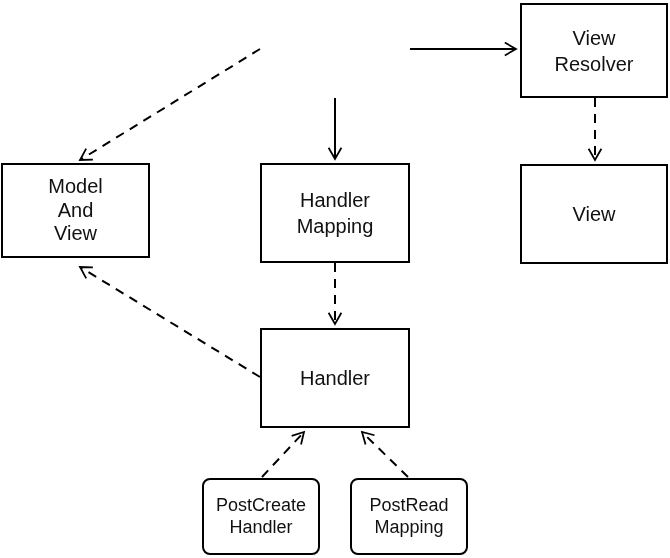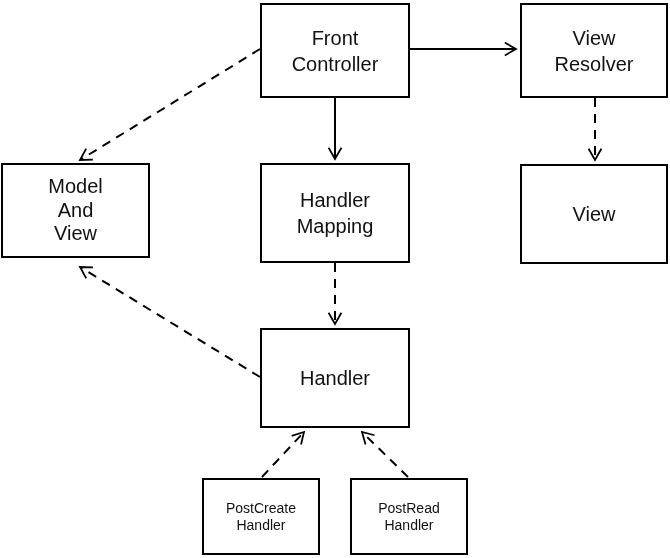--- a/index.html
+++ b/index.html
@@ -31,22 +31,23 @@
     display: flex;
     align-items: center;
     justify-content: center;
     text-align: center;
     color: #111111;
     font-size: 20px;
     line-height: 1.3;
     white-space: pre-line;
   }
   .node.small {
-    font-size: 14px;
+    font-size: 18px;
     line-height: 1.2;
+    border-radius: 8px;
   }
   #front-controller    { left: 260px; top: 3px;   width: 150px; height: 95px; }
   #view-resolver       { left: 520px; top: 3px;   width: 148px; height: 95px; }
   #model-and-view      { left: 1px;   top: 163px; width: 149px; height: 95px; line-height: 1.18; }
   #handler-mapping     { left: 260px; top: 163px; width: 150px; height: 100px; }
   #view                { left: 520px; top: 164px; width: 148px; height: 100px; }
   #handler             { left: 260px; top: 328px; width: 150px; height: 100px; }
   #post-create-handler { left: 202px; top: 478px; width: 118px; height: 77px; }
   #post-read-handler   { left: 350px; top: 478px; width: 118px; height: 77px; }
 
@@ -74,36 +75,34 @@
     <line class="edge" x1="410" y1="49" x2="516" y2="49" marker-end="url(#arrowV)"></line>
     <line class="edge" x1="335" y1="98" x2="335" y2="159" marker-end="url(#arrowV)"></line>
     <line class="edge dashed" x1="260" y1="49" x2="80" y2="160" marker-end="url(#arrowV)"></line>
     <line class="edge dashed" x1="595" y1="98" x2="595" y2="160" marker-end="url(#arrowV)"></line>
     <line class="edge dashed" x1="335" y1="263" x2="335" y2="324" marker-end="url(#arrowV)"></line>
     <line class="edge dashed" x1="260" y1="377" x2="80" y2="267" marker-end="url(#arrowV)"></line>
     <line class="edge dashed" x1="262" y1="477" x2="304" y2="432" marker-end="url(#arrowV)"></line>
     <line class="edge dashed" x1="408" y1="477" x2="362" y2="432" marker-end="url(#arrowV)"></line>
   </svg>
 
-  <div class="node" id="front-controller">Front
-Controller</div>
 
   <div class="node" id="view-resolver">View
 Resolver</div>
 
   <div class="node" id="model-and-view">Model
 And
 View</div>
 
   <div class="node" id="handler-mapping">Handler
 Mapping</div>
 
   <div class="node" id="view">View</div>
 
   <div class="node" id="handler">Handler</div>
 
   <div class="node small" id="post-create-handler">PostCreate
 Handler</div>
 
   <div class="node small" id="post-read-handler">PostRead
-Handler</div>
+Mapping</div>
 
 </div>
 
 </body></html>

